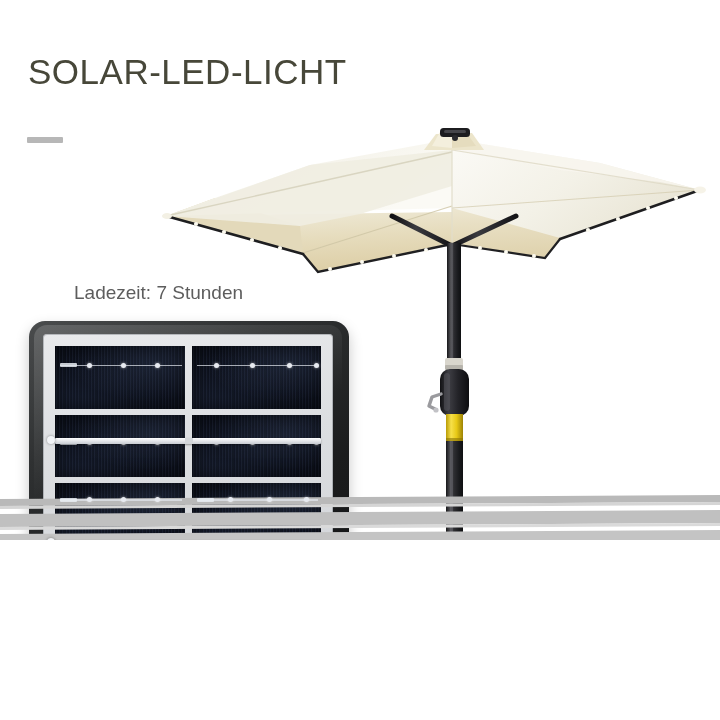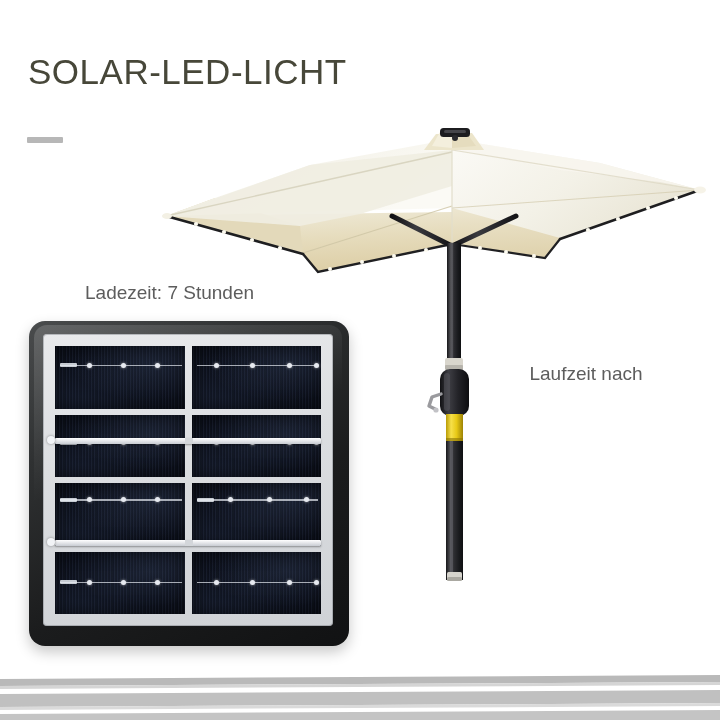--- a/index.html
+++ b/index.html
@@ -6,21 +6,21 @@
     margin: 0;
     padding: 0;
     background: #ffffff;
   }
   body {
     font-family: "Liberation Sans", sans-serif;
   }
   #stage {
     position: relative;
     width: 720px;
-    height: 720px;
+    height: 540px;
     background: #ffffff;
     overflow: hidden;
   }
 
   
   #page-title {
     position: absolute;
     left: 28px;
     top: 54px;
     font-size: 35px;
@@ -42,21 +42,21 @@
 
   
   .caption {
     position: absolute;
     color: #5d5d5d;
     font-size: 19px;
     line-height: 1.28;
     white-space: nowrap;
   }
   #caption-charge {
-    left: 85px;
+    left: 74px;
     top: 281px;
   }
   #caption-runtime {
     left: 470px;
     top: 362px;
     width: 232px;
     text-align: center;
     white-space: normal;
   }
 
@@ -335,21 +335,20 @@
 
     <rect x="446" y="441" width="17" height="139" fill="url(#poleGrad)"></rect>
     <rect x="450" y="441" width="3" height="139" fill="#6e6e75" opacity="0.5"></rect>
     <rect x="447" y="572" width="15" height="9" rx="1.5" fill="#d6d4cd"></rect>
     <rect x="447" y="577" width="15" height="4" rx="1.5" fill="#9b9992" opacity="0.75"></rect>
   </svg>
 
   <div class="caption" id="caption-charge">Ladezeit: 7 Stunden</div>
 
   <div class="caption" id="caption-runtime">
-    <div>Laufzeit nach</div>
   </div>
 
   <div id="solar-panel">
     <div class="panel-frame">
       <div class="panel-frame-hilite"></div>
     </div>
     <div class="panel-backing">
       <div class="cell-grid">
         <div class="cell">
           <div class="busbar">

